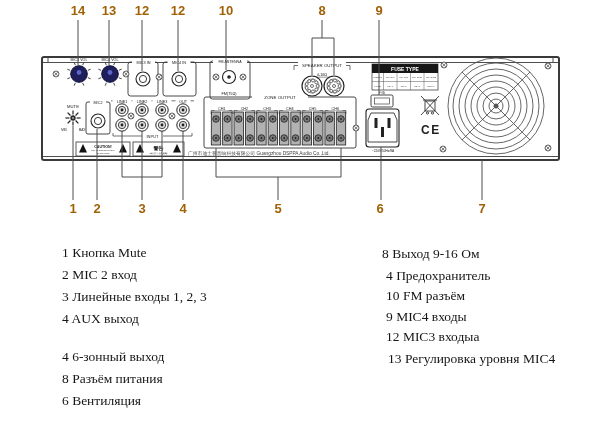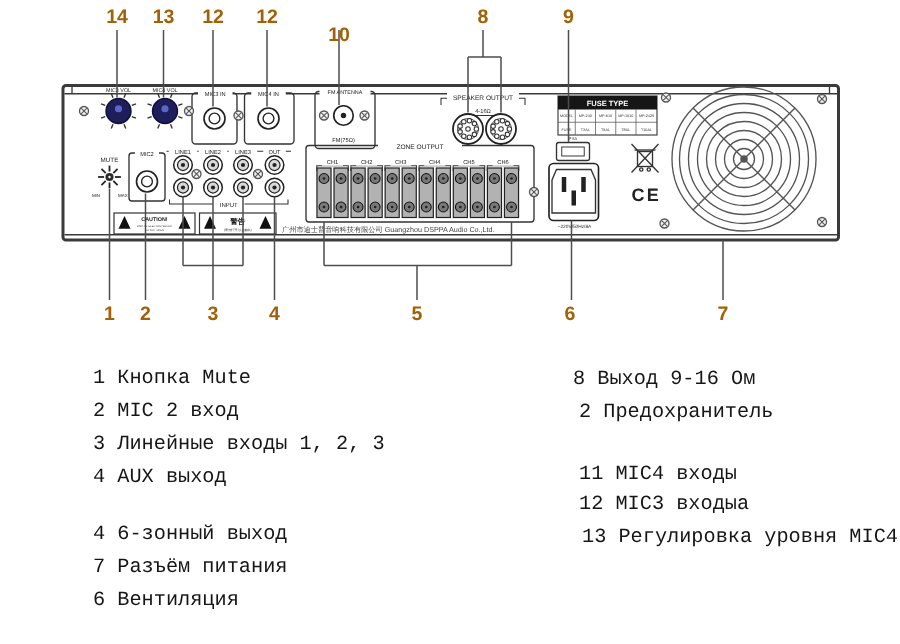--- a/index.html
+++ b/index.html
@@ -1,21 +1,21 @@
 <!DOCTYPE html>
 <html><head>
 <meta charset="utf-8">
 <style>
   html,body{margin:0;padding:0;background:#fff;}
   #stage{position:relative;width:600px;height:429px;background:#fff;overflow:hidden;
          font-family:"Liberation Sans",sans-serif;}
   svg{position:absolute;left:0;top:0;font-family:"Liberation Sans",sans-serif;}
   .callout-num{position:absolute;width:22px;text-align:center;font-size:13px;font-weight:700;
                color:#a16207;font-family:"Liberation Sans",sans-serif;}
-  .legend-item{position:absolute;font-family:Liberation Mono, monospace;font-size:13.5px;
+  .legend-item{position:absolute;font-family:Liberation Serif, serif;font-size:13.5px;
                color:#161616;white-space:nowrap;}
 </style>
 </head>
 <body>
 
 <div id="stage">
 
   <svg id="panel-svg" width="600" height="230" viewBox="0 0 600 230">
 
     <rect x="42" y="57" width="517" height="103" rx="2" fill="#fff" stroke="#3a3a3a" stroke-width="2"></rect>
@@ -362,37 +362,38 @@
       <line x1="482" y1="160" x2="482" y2="200" stroke="#4d4d4d" stroke-width="1"></line>
       <line x1="312" y1="38" x2="334" y2="38" stroke="#4d4d4d" stroke-width="1"></line>
       <line x1="122" y1="177" x2="162" y2="177" stroke="#4d4d4d" stroke-width="1"></line>
       <line x1="216" y1="177" x2="341" y2="177" stroke="#4d4d4d" stroke-width="1"></line>
     </svg>
 
   <div class="callout-num" style="left:67px;top:3px">14</div>
   <div class="callout-num" style="left:98px;top:3px">13</div>
   <div class="callout-num" style="left:131px;top:3px">12</div>
   <div class="callout-num" style="left:167px;top:3px">12</div>
-  <div class="callout-num" style="left:215px;top:15px">10</div>
+  <div class="callout-num" style="left:215px;top:3px">10</div>
   <div class="callout-num" style="left:311px;top:3px">8</div>
   <div class="callout-num" style="left:368px;top:3px">9</div>
 
   <div class="callout-num" style="left:62px;top:201px">1</div>
   <div class="callout-num" style="left:86px;top:201px">2</div>
   <div class="callout-num" style="left:131px;top:201px">3</div>
   <div class="callout-num" style="left:172px;top:201px">4</div>
   <div class="callout-num" style="left:267px;top:201px">5</div>
   <div class="callout-num" style="left:369px;top:201px">6</div>
   <div class="callout-num" style="left:471px;top:201px">7</div>
 
   <div class="legend-item" style="left:62px;top:245px">1 Кнопка Mute</div>
   <div class="legend-item" style="left:62px;top:267px">2 MIC 2 вход</div>
   <div class="legend-item" style="left:62px;top:289px">3 Линейные входы 1, 2, 3</div>
   <div class="legend-item" style="left:62px;top:311px">4 AUX выход</div>
   <div class="legend-item" style="left:62px;top:349px">4 6-зонный выход</div>
-  <div class="legend-item" style="left:62px;top:371px">7 Разъём питания</div>
+  <div class="legend-item" style="left:62px;top:371px">8 Разъём питания</div>
   <div class="legend-item" style="left:62px;top:393px">6 Вентиляция</div>
   <div class="legend-item" style="left:382px;top:246px">8 Выход 9-16 Ом</div>
-  <div class="legend-item" style="left:386px;top:268px">2 Предохранитель</div>
-  <div class="legend-item" style="left:386px;top:309px">11 MIC4 входы</div>
+  <div class="legend-item" style="left:386px;top:268px">4 Предохранитель</div>
+  <div class="legend-item" style="left:386px;top:288px">10 FM разъём</div>
+  <div class="legend-item" style="left:386px;top:309px">9 MIC4 входы</div>
   <div class="legend-item" style="left:386px;top:329px">12 MIC3 входыа</div>
   <div class="legend-item" style="left:388px;top:351px">13 Регулировка уровня MIC4</div>
 </div>
 
 </body></html>

